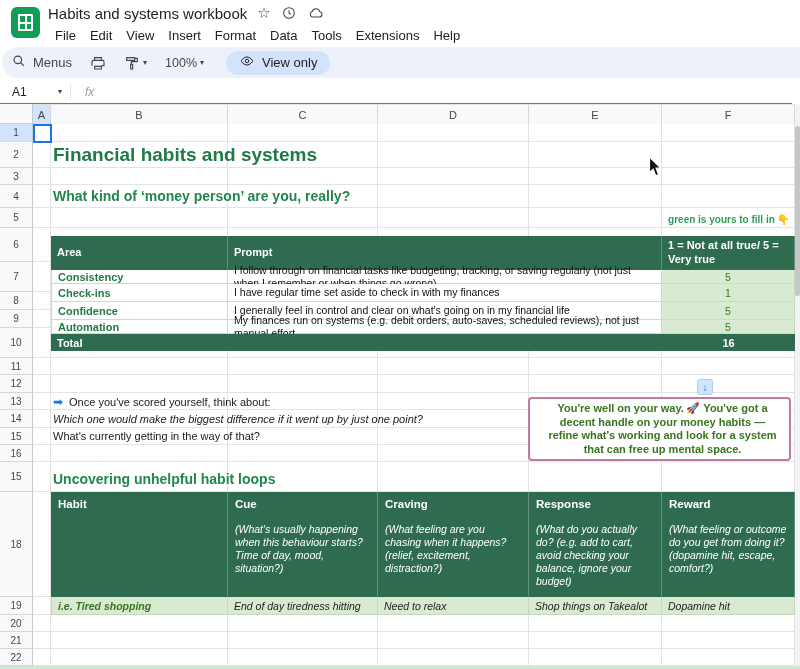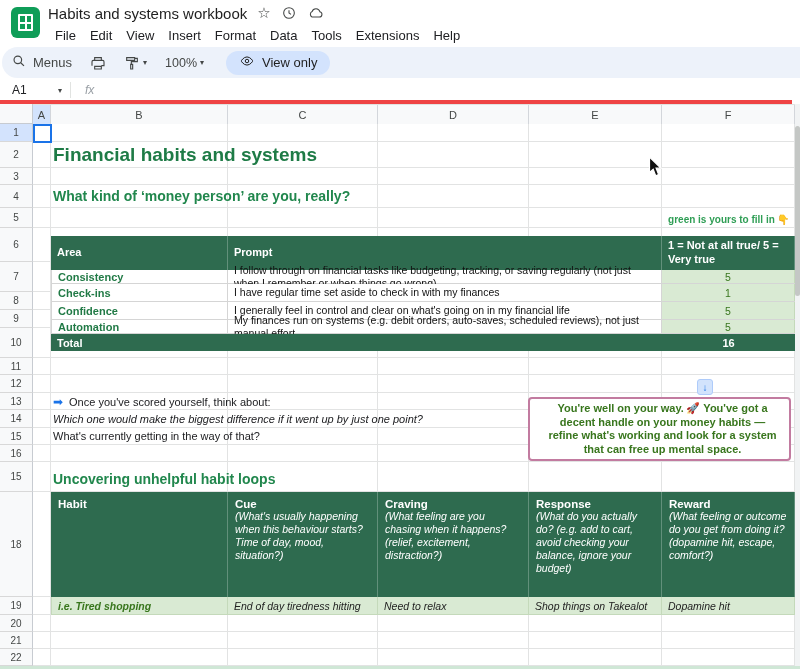--- a/index.html
+++ b/index.html
@@ -21,21 +21,21 @@
 
   
   .toolbar{position:absolute;top:47px;left:2px;width:798px;height:31px;background:#edf2fa;border-radius:16px 0 0 16px;display:flex;align-items:center;}
   .menus-chip{margin-left:10px;display:flex;align-items:center;gap:7px;color:#444746;font-size:13px;}
   .t-icon{display:flex;align-items:center;margin-left:18px;color:#444746;}
   .caret{font-size:8px;color:#444746;margin-left:3px;}
   .zoom{margin-left:18px;display:flex;align-items:center;font-size:12.5px;color:#444746;}
   .view-only{margin-left:22px;height:24px;background:#d3e3fd;border-radius:12px;display:flex;align-items:center;gap:7px;padding:0 13px;font-size:13px;color:#1f1f1f;}
 
   
-  .formula-bar{position:absolute;top:80px;left:0;width:792px;height:24px;background:#fff;border-bottom:4px solid #ef4444;display:flex;align-items:center;}
+  .formula-bar{position:absolute;top:80px;left:0;width:792px;height:24px;background:#fff;border-bottom:1px solid #ef4444;display:flex;align-items:center;}
   .name-box{width:62px;padding-left:12px;font-size:12px;color:#202124;display:flex;align-items:center;justify-content:space-between;}
   .fb-divider{width:1px;height:16px;background:#e1e3e1;margin:0 4px 0 8px;}
   .fx{margin-left:10px;font-size:12px;font-style:italic;color:#9aa0a6;}
 
   
   .corner{position:absolute;top:104px;left:0;width:33px;height:20px;background:#f8f9fa;border-bottom:1px solid #c7cbd1;border-right:1px solid #c7cbd1;}
   .col-headers{position:absolute;top:104px;left:33px;height:20px;display:flex;border-top:1px solid #e1e3e1;}
   .col-h{height:20px;background:#f8f9fa;border-right:1px solid #d3d6db;border-bottom:1px solid #c7cbd1;font-size:11px;color:#444746;display:flex;align-items:center;justify-content:center;}
   .col-h.hl{background:#d3e3fd;}
   .row-headers{position:absolute;top:124px;left:0;width:33px;}
@@ -85,21 +85,21 @@
 
   .callout{left:495px;top:273px;width:263px;height:64px;background:#fff;border:2px solid #c27ba0;border-radius:4px;display:flex;align-items:center;justify-content:center;padding:2px 8px;z-index:2;}
   .callout span{font-size:11px;font-weight:bold;color:#38761d;text-align:center;line-height:13.5px;margin-left:6px;}
 
   
   .t2{left:18px;top:368px;width:744px;display:flex;flex-direction:column;}
   .t2-head{display:flex;height:105px;background:#2e6b4f;color:#fff;}
   .t2-head>div{padding:6px 7px;border-right:1px solid rgba(255,255,255,.25);}
   .t2 .k1{width:177px;}.t2 .k2{width:150px;}.t2 .k3{width:151px;}.t2 .k4{width:133px;}.t2 .k5{width:133px;}
   .t2-title{font-size:11.5px;font-weight:bold;}
-  .t2-sub{font-size:10.5px;font-style:italic;line-height:13px;}
+  .t2-sub{margin-top:13px;font-size:10.5px;font-style:italic;line-height:13px;}
   .t2-ex{display:flex;height:18px;font-size:10.5px;font-style:italic;color:#222;}
   .t2-ex>div{display:flex;align-items:center;padding-left:6px;background:#d9ead3;border-right:1px solid #c4d9ba;border-bottom:1px solid #c4d9ba;white-space:nowrap;overflow:hidden;}
   .t2-ex .k1{color:#38761d;font-weight:bold;border-left:1px solid #c4d9ba;}
 
   .cursor{position:absolute;left:648px;top:156px;z-index:50;}
 </style>
 </head>
 <body>
 
 <div class="screen">

